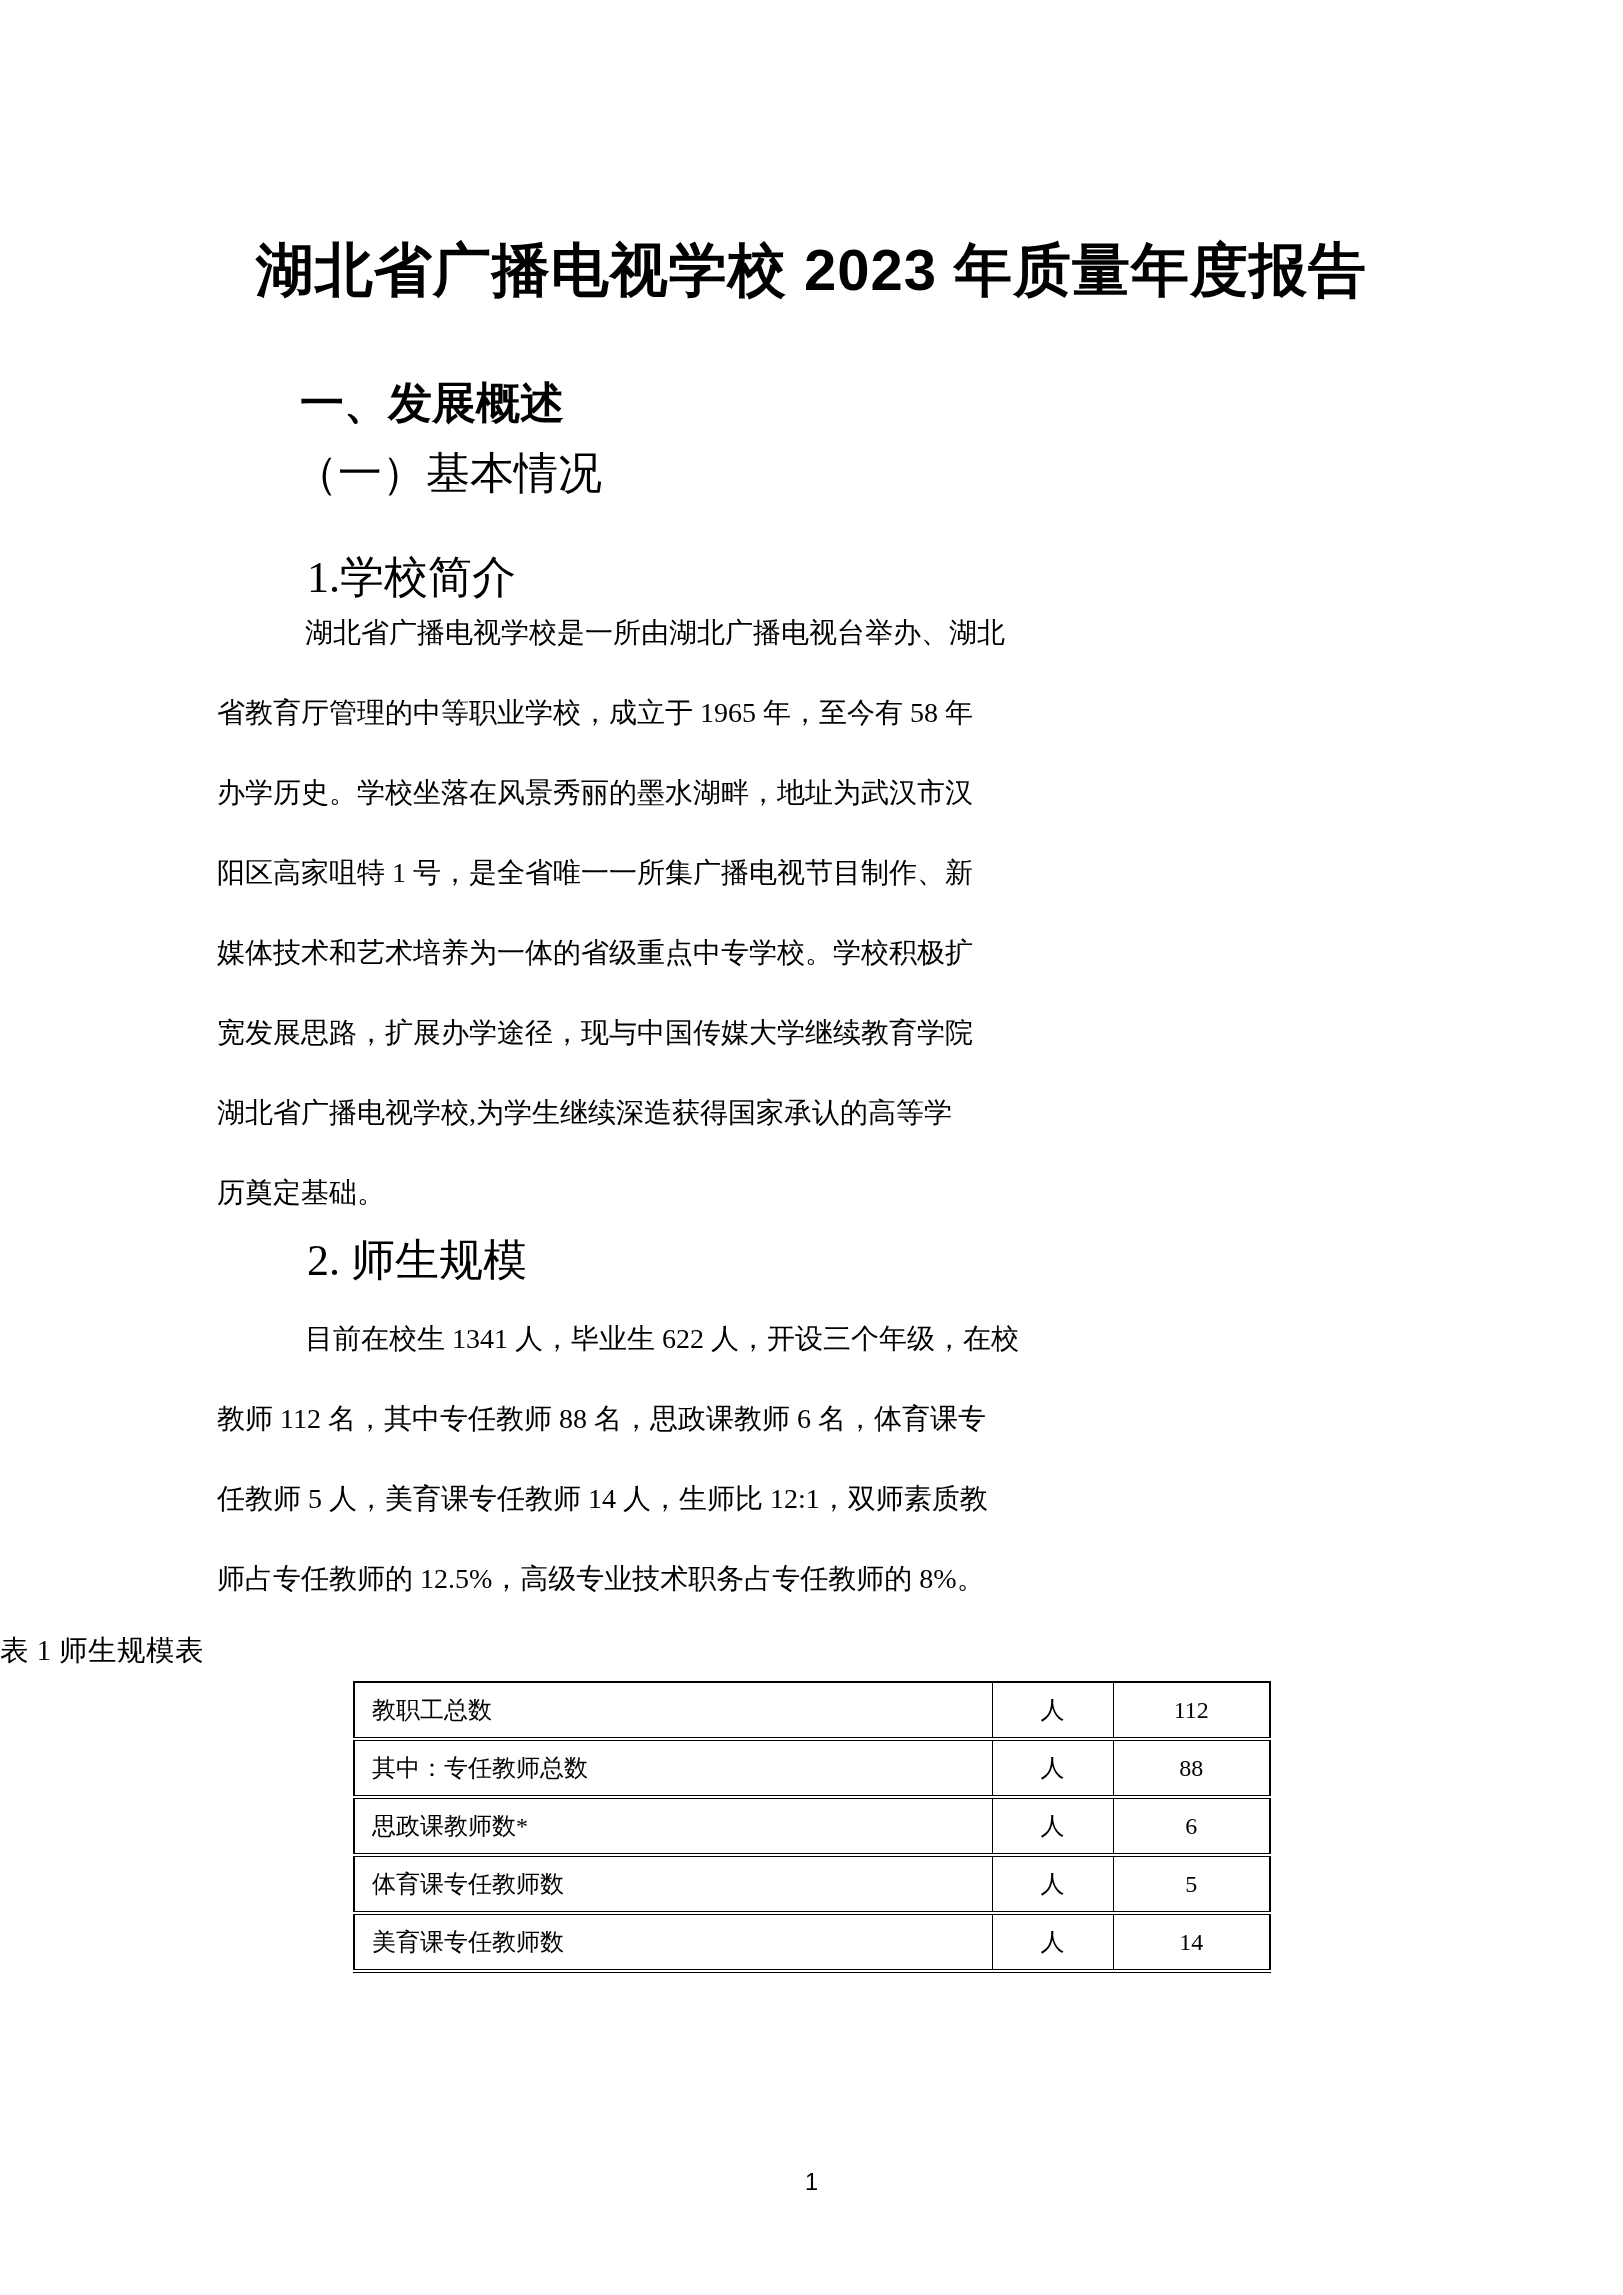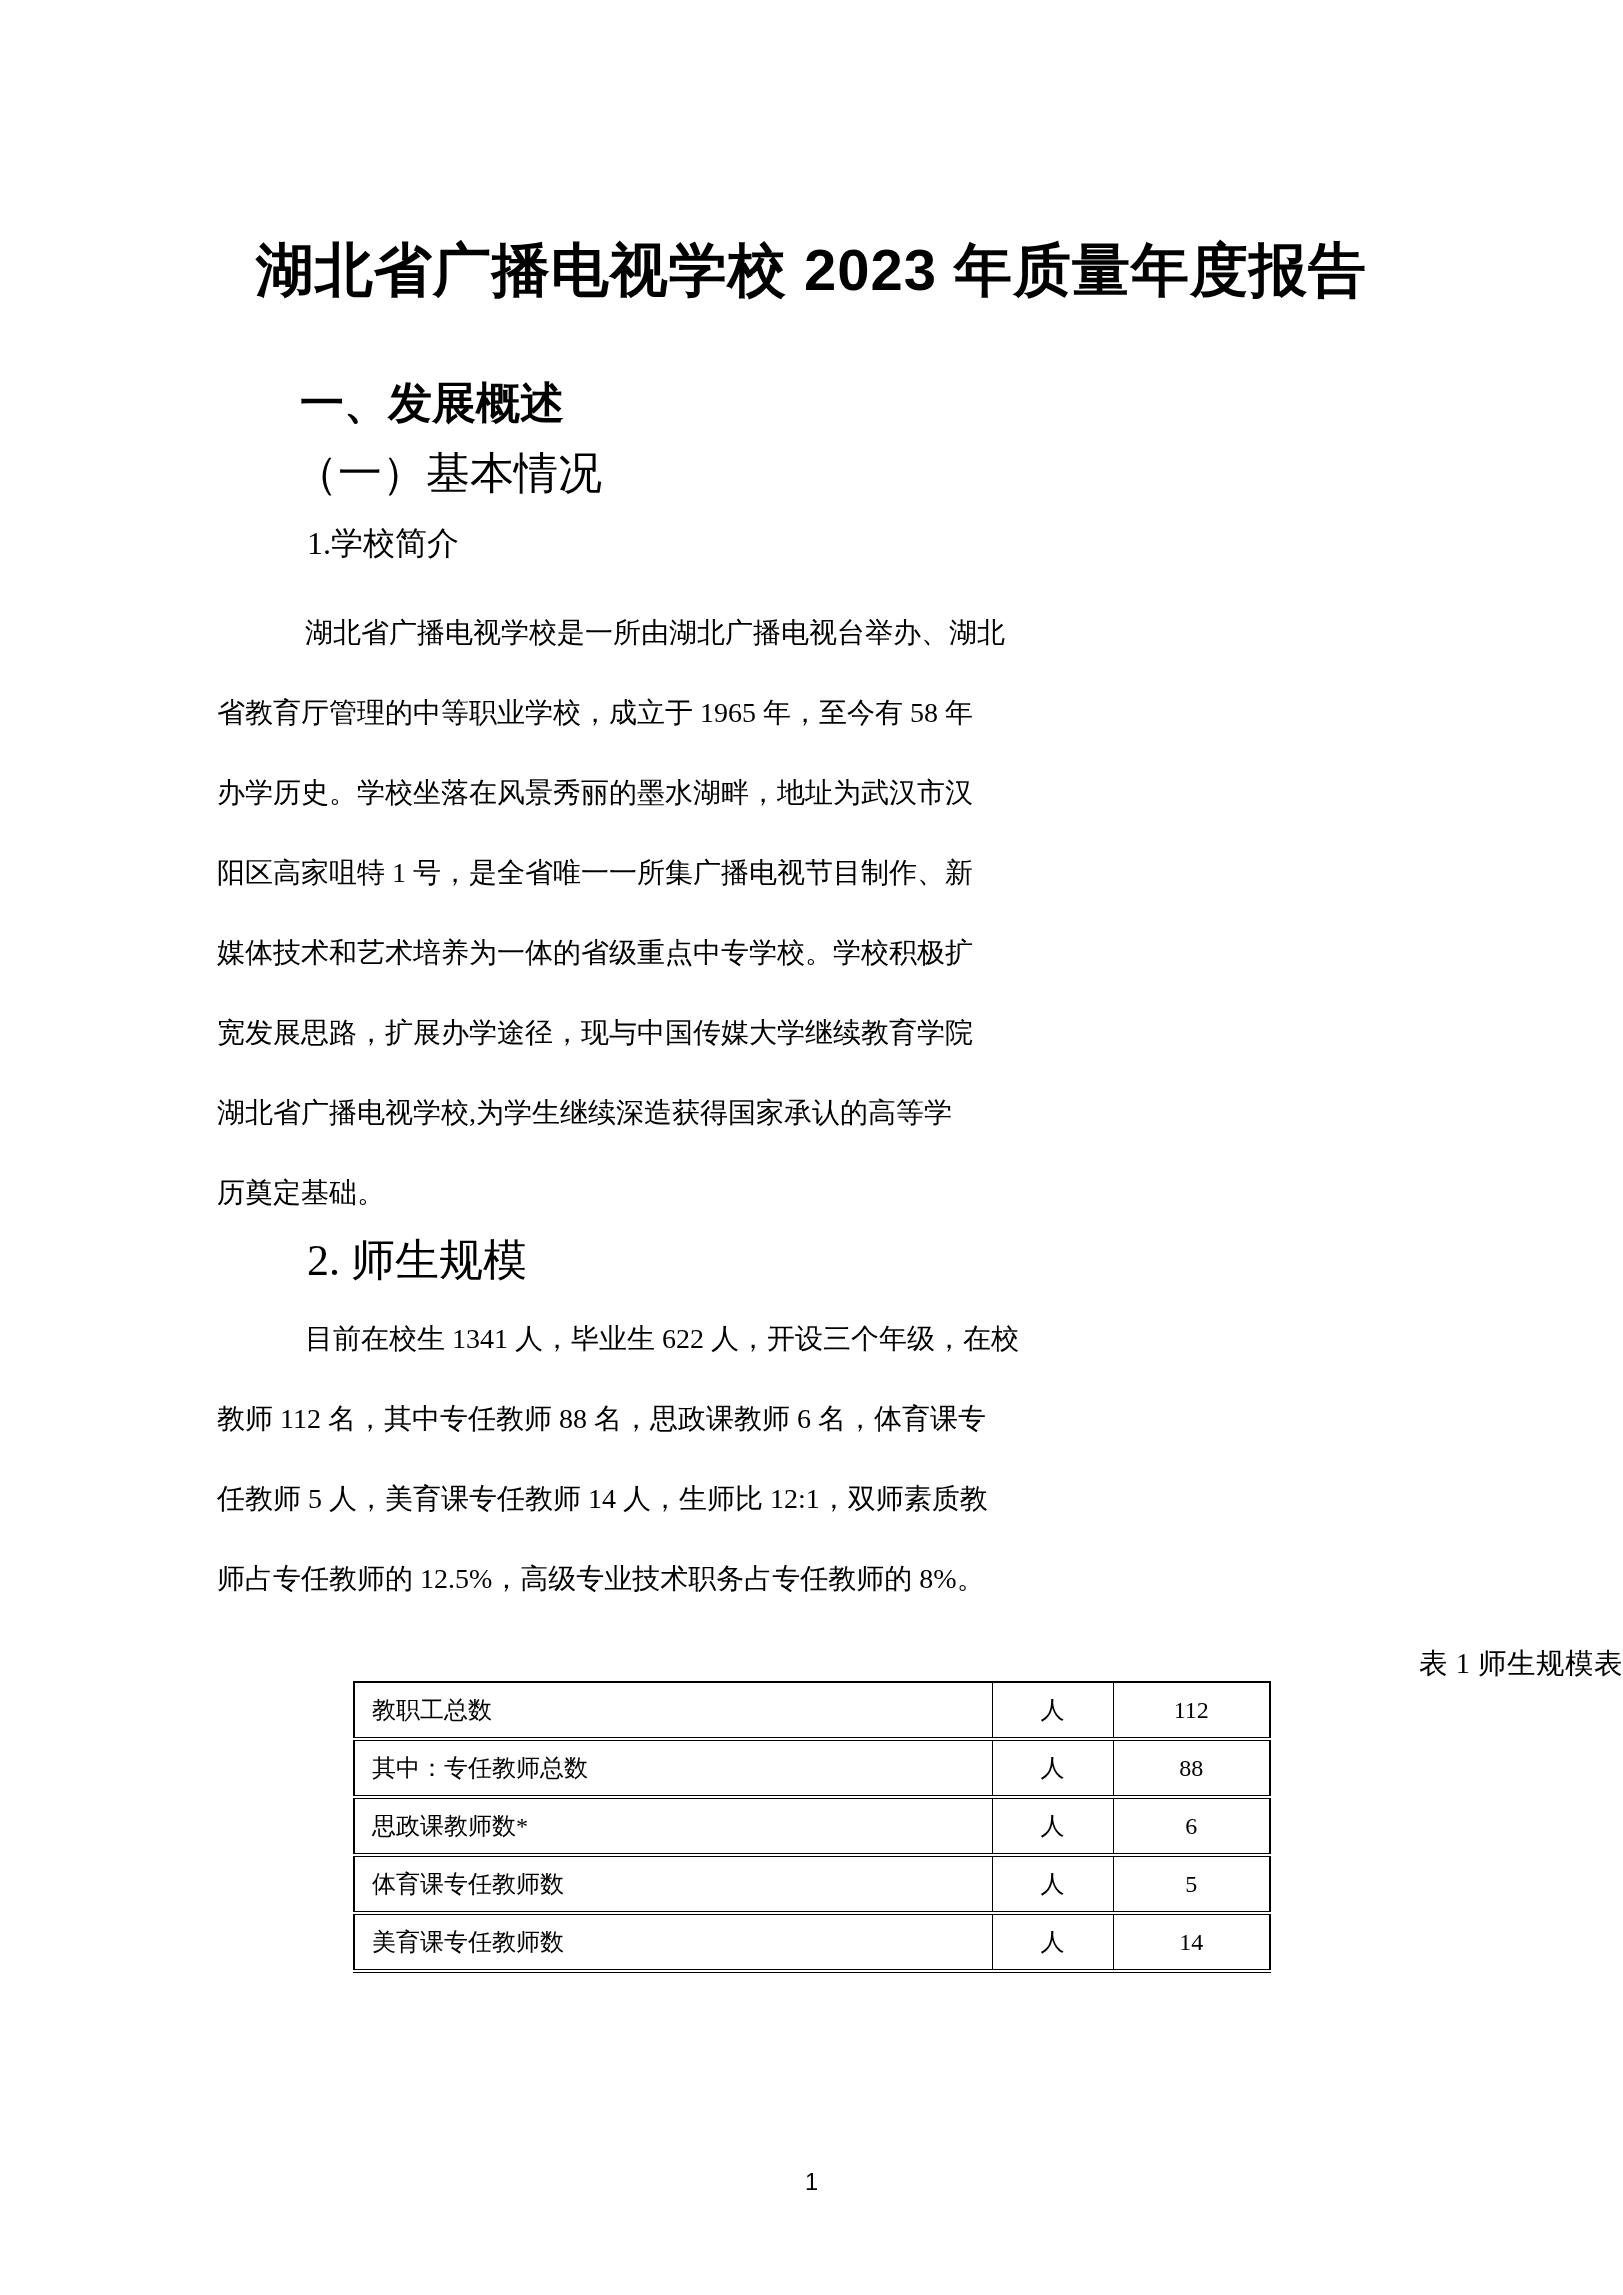--- a/index.html
+++ b/index.html
@@ -43,22 +43,22 @@
     position: absolute;
     left: 294px;
     top: 448px;
     font-size: 44px;
     line-height: 51px;
     white-space: nowrap;
   }
   .h-level3 {
     position: absolute;
     left: 307px;
-    top: 518px;
-    font-size: 32px;
+    top: 552px;
+    font-size: 44px;
     line-height: 51px;
     white-space: nowrap;
   }
   .h-level4 {
     position: absolute;
     left: 307px;
     top: 1235px;
     font-size: 44px;
     line-height: 51px;
     white-space: nowrap;
@@ -75,26 +75,25 @@
     line-height: 80px;
     font-size: 28px;
     white-space: nowrap;
   }
   .pline.first { text-indent: 88px; }
   .table-caption {
     position: absolute;
     left: 0;
     right: 0;
     top: 1635px;
-    text-align: right;
+    text-align: left;
     font-size: 28.5px;
     line-height: 32px;
     font-weight: 400;
     letter-spacing: 0.5px;
-    margin-top: 13px;
   }
   .scale-table {
     position: absolute;
     left: 353px;
     top: 1681px;
     width: 918px;
     border-collapse: collapse;
     table-layout: fixed;
     font-size: 24px;
   }

